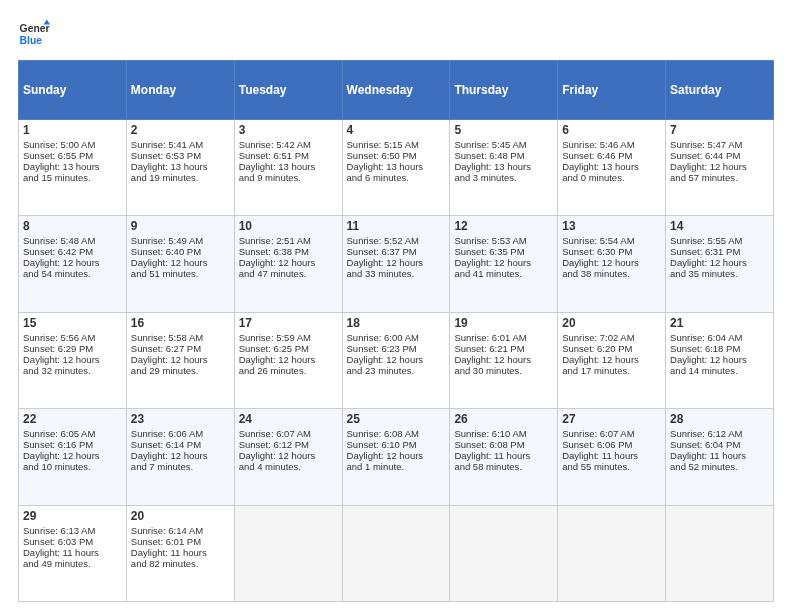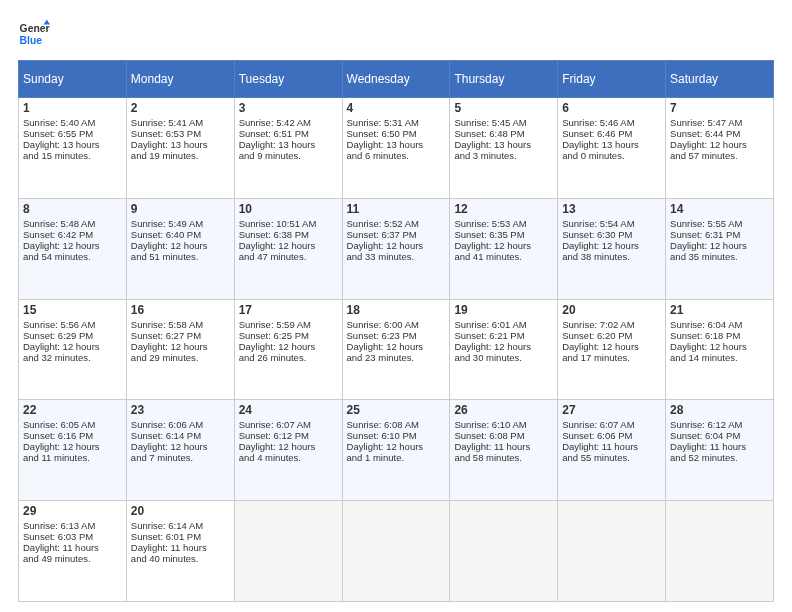--- a/index.html
+++ b/index.html
@@ -48,22 +48,22 @@
       flex: 1;
       border: 1px solid #ccc;
       border-collapse: collapse;
       width: 100%;
       table-layout: fixed;
     }
     .calendar th {
       background: #3d6fbe;
       color: #fff;
       font-size: 12px;
-      font-weight: normal;
-      padding: 11px 4px;
+      font-weight: bold;
+      padding: 22px 4px;
       text-align: left;
       border: 1px solid #5580c8;
     }
     .calendar td {
       border: 1px solid #ccc;
       vertical-align: top;
       padding: 3px 4px;
       font-size: 9.5px;
       color: #333;
       background: #fff;
@@ -110,58 +110,58 @@
           <th>Monday</th>
           <th>Tuesday</th>
           <th>Wednesday</th>
           <th>Thursday</th>
           <th>Friday</th>
           <th>Saturday</th>
         </tr>
     </thead>
     <tbody id="calendar-body">
     <tr>
-          <td><span class="day-num">1</span><span>Sunrise: 5:40 AM</span><br><span>Sunset: 6:55 PM</span><br><span>Daylight: 13 hours</span><br><span>and 15 minutes.</span></td>
+          <td><span class="day-num">1</span><span>Sunrise: 5:00 AM</span><br><span>Sunset: 6:55 PM</span><br><span>Daylight: 13 hours</span><br><span>and 15 minutes.</span></td>
           <td><span class="day-num">2</span><span>Sunrise: 5:41 AM</span><br><span>Sunset: 6:53 PM</span><br><span>Daylight: 13 hours</span><br><span>and 19 minutes.</span></td>
           <td><span class="day-num">3</span><span>Sunrise: 5:42 AM</span><br><span>Sunset: 6:51 PM</span><br><span>Daylight: 13 hours</span><br><span>and 9 minutes.</span></td>
-          <td><span class="day-num">4</span><span>Sunrise: 5:31 AM</span><br><span>Sunset: 6:50 PM</span><br><span>Daylight: 13 hours</span><br><span>and 6 minutes.</span></td>
+          <td><span class="day-num">4</span><span>Sunrise: 5:15 AM</span><br><span>Sunset: 6:50 PM</span><br><span>Daylight: 13 hours</span><br><span>and 6 minutes.</span></td>
           <td><span class="day-num">5</span><span>Sunrise: 5:45 AM</span><br><span>Sunset: 6:48 PM</span><br><span>Daylight: 13 hours</span><br><span>and 3 minutes.</span></td>
           <td><span class="day-num">6</span><span>Sunrise: 5:46 AM</span><br><span>Sunset: 6:46 PM</span><br><span>Daylight: 13 hours</span><br><span>and 0 minutes.</span></td>
           <td><span class="day-num">7</span><span>Sunrise: 5:47 AM</span><br><span>Sunset: 6:44 PM</span><br><span>Daylight: 12 hours</span><br><span>and 57 minutes.</span></td>
         </tr>
         <tr>
           <td><span class="day-num">8</span><span>Sunrise: 5:48 AM</span><br><span>Sunset: 6:42 PM</span><br><span>Daylight: 12 hours</span><br><span>and 54 minutes.</span></td>
           <td><span class="day-num">9</span><span>Sunrise: 5:49 AM</span><br><span>Sunset: 6:40 PM</span><br><span>Daylight: 12 hours</span><br><span>and 51 minutes.</span></td>
-          <td><span class="day-num">10</span><span>Sunrise: 10:51 AM</span><br><span>Sunset: 6:38 PM</span><br><span>Daylight: 12 hours</span><br><span>and 47 minutes.</span></td>
+          <td><span class="day-num">10</span><span>Sunrise: 2:51 AM</span><br><span>Sunset: 6:38 PM</span><br><span>Daylight: 12 hours</span><br><span>and 47 minutes.</span></td>
           <td><span class="day-num">11</span><span>Sunrise: 5:52 AM</span><br><span>Sunset: 6:37 PM</span><br><span>Daylight: 12 hours</span><br><span>and 33 minutes.</span></td>
           <td><span class="day-num">12</span><span>Sunrise: 5:53 AM</span><br><span>Sunset: 6:35 PM</span><br><span>Daylight: 12 hours</span><br><span>and 41 minutes.</span></td>
           <td><span class="day-num">13</span><span>Sunrise: 5:54 AM</span><br><span>Sunset: 6:30 PM</span><br><span>Daylight: 12 hours</span><br><span>and 38 minutes.</span></td>
           <td><span class="day-num">14</span><span>Sunrise: 5:55 AM</span><br><span>Sunset: 6:31 PM</span><br><span>Daylight: 12 hours</span><br><span>and 35 minutes.</span></td>
         </tr>
         <tr>
           <td><span class="day-num">15</span><span>Sunrise: 5:56 AM</span><br><span>Sunset: 6:29 PM</span><br><span>Daylight: 12 hours</span><br><span>and 32 minutes.</span></td>
           <td><span class="day-num">16</span><span>Sunrise: 5:58 AM</span><br><span>Sunset: 6:27 PM</span><br><span>Daylight: 12 hours</span><br><span>and 29 minutes.</span></td>
           <td><span class="day-num">17</span><span>Sunrise: 5:59 AM</span><br><span>Sunset: 6:25 PM</span><br><span>Daylight: 12 hours</span><br><span>and 26 minutes.</span></td>
           <td><span class="day-num">18</span><span>Sunrise: 6:00 AM</span><br><span>Sunset: 6:23 PM</span><br><span>Daylight: 12 hours</span><br><span>and 23 minutes.</span></td>
           <td><span class="day-num">19</span><span>Sunrise: 6:01 AM</span><br><span>Sunset: 6:21 PM</span><br><span>Daylight: 12 hours</span><br><span>and 30 minutes.</span></td>
           <td><span class="day-num">20</span><span>Sunrise: 7:02 AM</span><br><span>Sunset: 6:20 PM</span><br><span>Daylight: 12 hours</span><br><span>and 17 minutes.</span></td>
           <td><span class="day-num">21</span><span>Sunrise: 6:04 AM</span><br><span>Sunset: 6:18 PM</span><br><span>Daylight: 12 hours</span><br><span>and 14 minutes.</span></td>
         </tr>
         <tr>
-          <td><span class="day-num">22</span><span>Sunrise: 6:05 AM</span><br><span>Sunset: 6:16 PM</span><br><span>Daylight: 12 hours</span><br><span>and 11 minutes.</span></td>
+          <td><span class="day-num">22</span><span>Sunrise: 6:05 AM</span><br><span>Sunset: 6:16 PM</span><br><span>Daylight: 12 hours</span><br><span>and 10 minutes.</span></td>
           <td><span class="day-num">23</span><span>Sunrise: 6:06 AM</span><br><span>Sunset: 6:14 PM</span><br><span>Daylight: 12 hours</span><br><span>and 7 minutes.</span></td>
           <td><span class="day-num">24</span><span>Sunrise: 6:07 AM</span><br><span>Sunset: 6:12 PM</span><br><span>Daylight: 12 hours</span><br><span>and 4 minutes.</span></td>
           <td><span class="day-num">25</span><span>Sunrise: 6:08 AM</span><br><span>Sunset: 6:10 PM</span><br><span>Daylight: 12 hours</span><br><span>and 1 minute.</span></td>
           <td><span class="day-num">26</span><span>Sunrise: 6:10 AM</span><br><span>Sunset: 6:08 PM</span><br><span>Daylight: 11 hours</span><br><span>and 58 minutes.</span></td>
           <td><span class="day-num">27</span><span>Sunrise: 6:07 AM</span><br><span>Sunset: 6:06 PM</span><br><span>Daylight: 11 hours</span><br><span>and 55 minutes.</span></td>
           <td><span class="day-num">28</span><span>Sunrise: 6:12 AM</span><br><span>Sunset: 6:04 PM</span><br><span>Daylight: 11 hours</span><br><span>and 52 minutes.</span></td>
         </tr>
         <tr>
           <td><span class="day-num">29</span><span>Sunrise: 6:13 AM</span><br><span>Sunset: 6:03 PM</span><br><span>Daylight: 11 hours</span><br><span>and 49 minutes.</span></td>
-          <td><span class="day-num">20</span><span>Sunrise: 6:14 AM</span><br><span>Sunset: 6:01 PM</span><br><span>Daylight: 11 hours</span><br><span>and 40 minutes.</span></td>
+          <td><span class="day-num">20</span><span>Sunrise: 6:14 AM</span><br><span>Sunset: 6:01 PM</span><br><span>Daylight: 11 hours</span><br><span>and 82 minutes.</span></td>
           <td class="empty"></td>
           <td class="empty"></td>
           <td class="empty"></td>
           <td class="empty"></td>
           <td class="empty"></td>
         </tr>
       </tbody>
   </table>
 </div>
 

